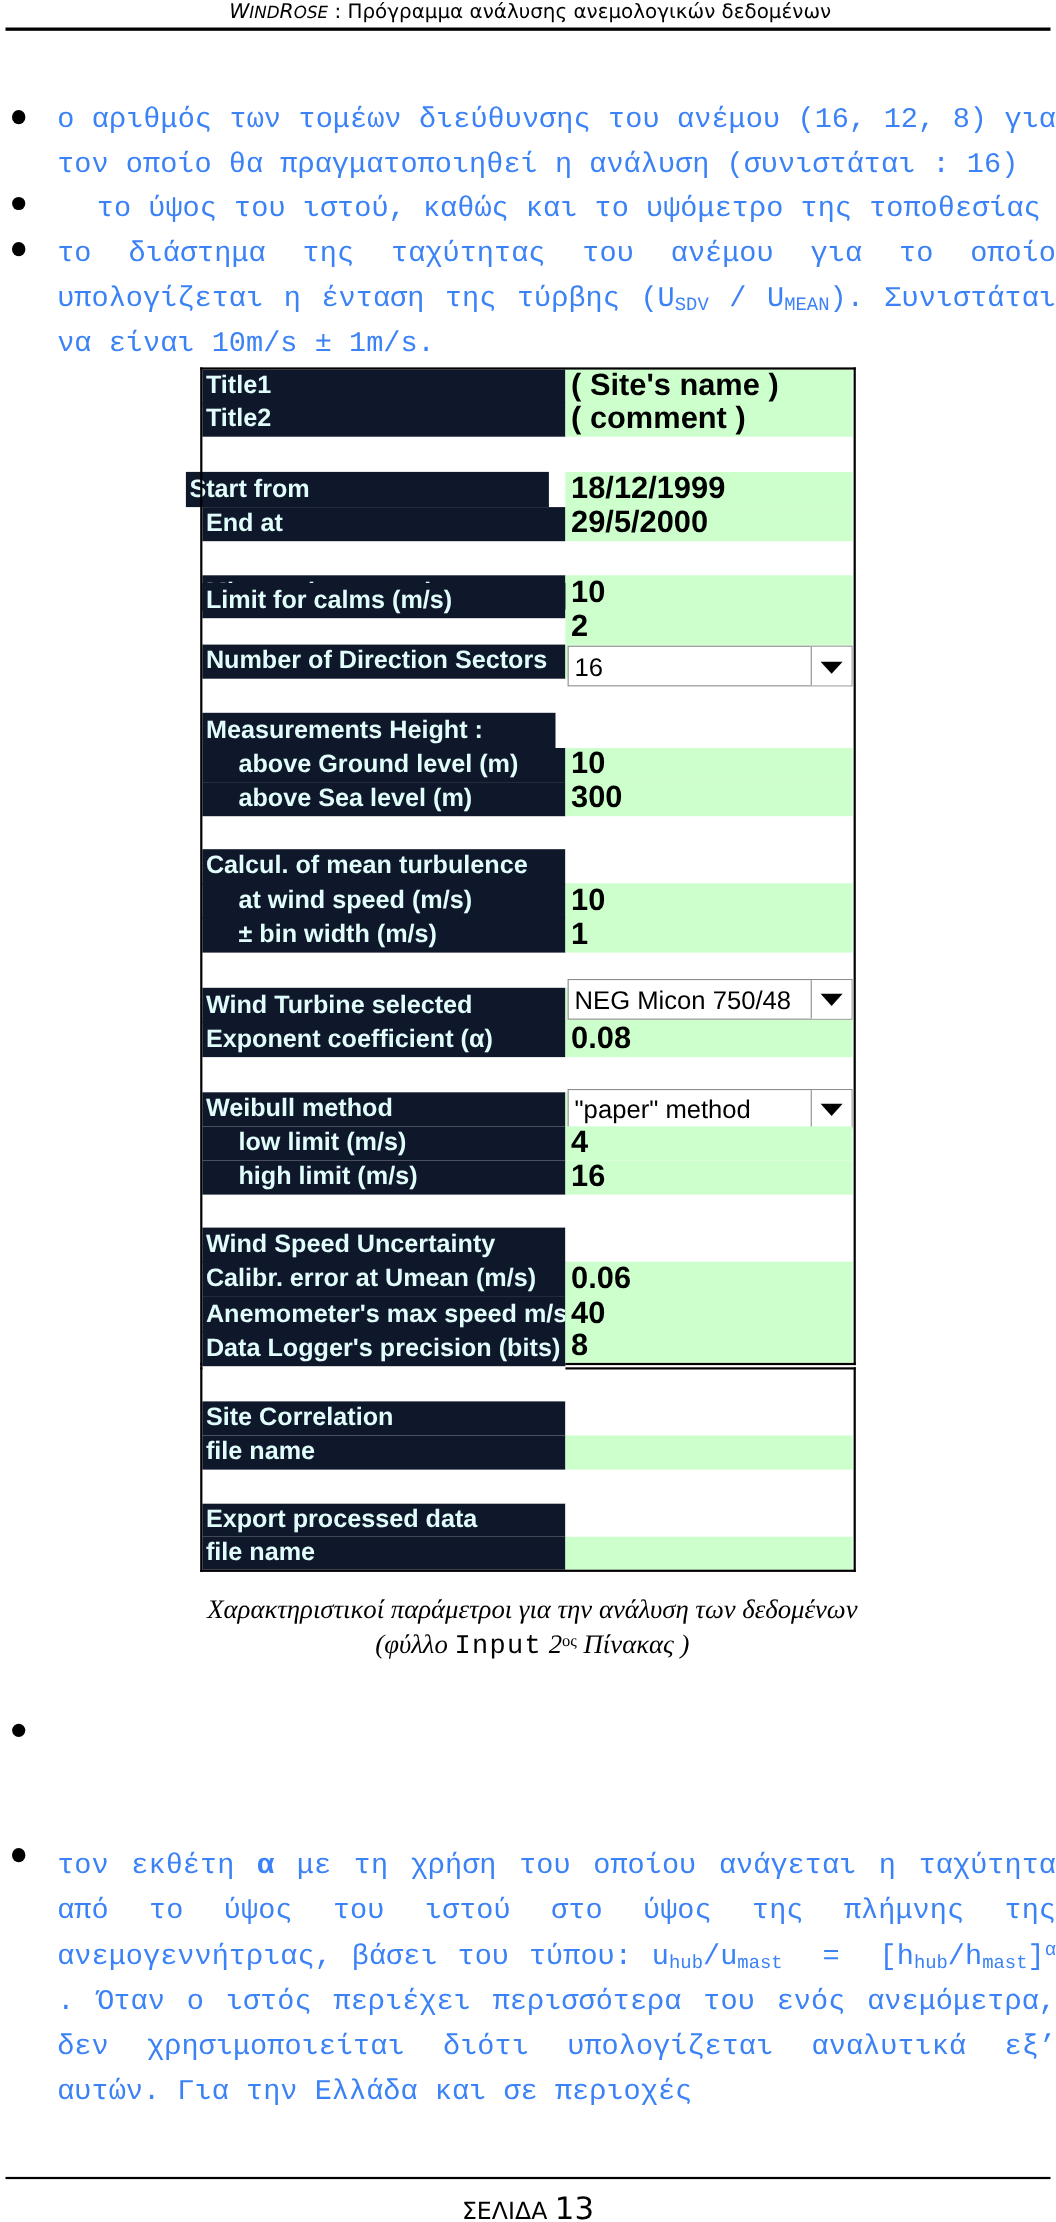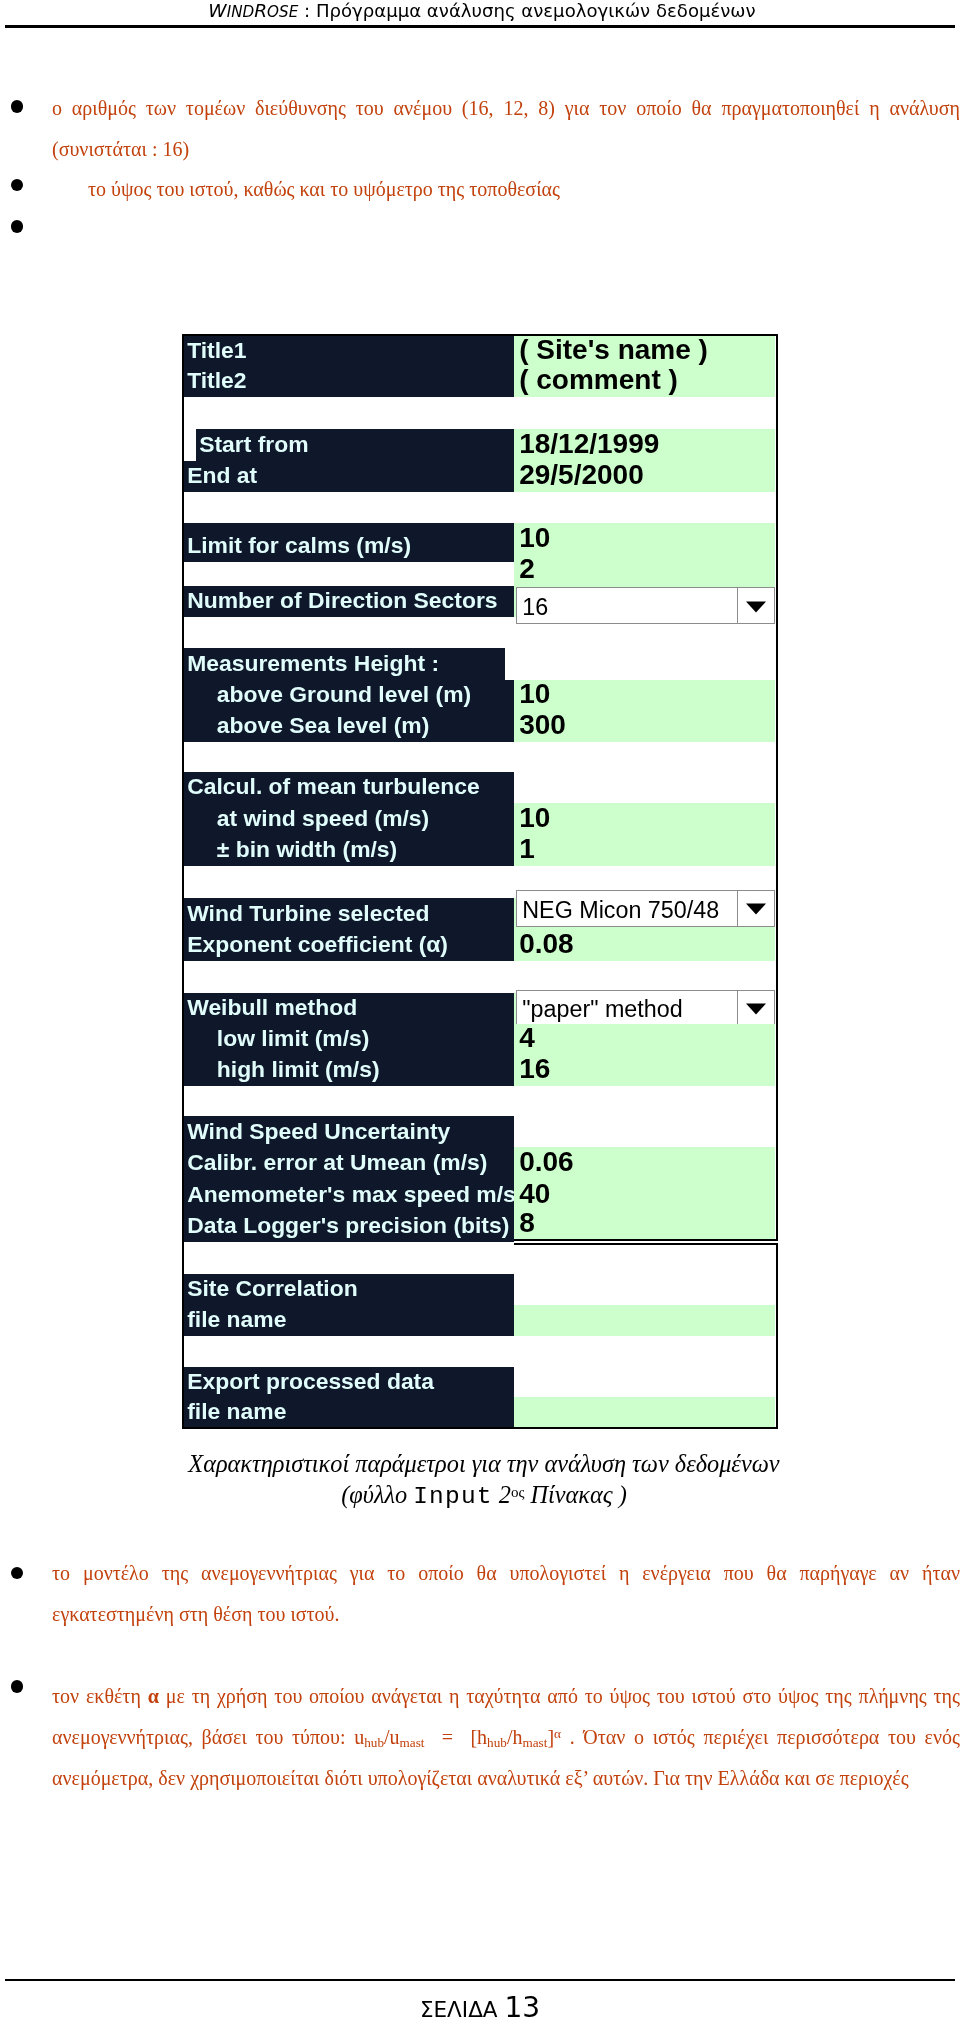--- a/index.html
+++ b/index.html
@@ -9,21 +9,21 @@
 
   
   .hdr{position:absolute;left:2px;top:0px;width:960px;text-align:center;
        font-family:"DejaVu Sans",sans-serif;font-size:18.5px;color:#000;white-space:nowrap;line-height:22px;}
   .hdr .sc{font-size:18.5px;font-style:italic;font-weight:normal;}
   .hdr .scs{font-size:15.2px;font-style:italic;font-weight:normal;}
   .hdr .rest{font-style:normal;font-weight:normal;font-size:18.1px;}
   .rule{position:absolute;background:#000;}
 
   
-  .para{position:absolute;font-family:Liberation Serif, serif;font-size:20px;line-height:41px;color:#c2410c;text-align:justify;}
+  .para{position:absolute;font-family:Liberation Mono, monospace;font-size:26px;line-height:41px;color:#3b82f6;text-align:justify;}
   .bullet{position:absolute;width:12.5px;height:12.5px;border-radius:50%;background:#000;}
   .para sub,.para sup{font-size:0.66em;line-height:0;position:relative;vertical-align:baseline;}
   .para sub{top:0.22em;}
   .para sup{top:-0.48em;}
 
   
   .formbox{position:absolute;box-sizing:border-box;border:2.4px solid #000;background:#fff;}
   .lbl{position:absolute;background:#0f172a;color:#e0fdfb;font-family:"Liberation Sans",sans-serif;font-weight:bold;
        font-size:22.9px;box-sizing:border-box;white-space:nowrap;overflow:hidden;}
   .lbl span{position:absolute;left:3.2px;top:calc(50% - 1.2px);transform:translateY(-50%);}
@@ -59,35 +59,36 @@
   <div class="hdr"><span><span class="sc">W</span><span class="scs">IND</span><span class="sc">R</span><span class="scs">OSE</span></span><span class="rest"> : </span><span class="rest">Πρόγραμμα ανάλυσης ανεμολογικών δεδομένων</span></div>
   <div class="rule" style="left:5px;top:25px;width:950px;height:3px;"></div>
 
   <div class="bullet" style="left:10.8px;top:100px;"></div>
   <div class="para" style="left:52px;top:88px;width:908px;">ο αριθμός των τομέων διεύθυνσης του ανέμου (16, 12, 8) για τον οποίο θα πραγματοποιηθεί η ανάλυση (συνιστάται : 16)</div>
 
   <div class="bullet" style="left:10.8px;top:178.5px;"></div>
   <div class="para" style="left:52px;top:168.8px;width:908px;margin-left:36px;">το ύψος του ιστού, καθώς και το υψόμετρο της τοποθεσίας</div>
 
   <div class="bullet" style="left:10.8px;top:220px;"></div>
+  <div class="para" style="left:52px;top:209.8px;width:908px;">το διάστημα της ταχύτητας του ανέμου για το οποίο υπολογίζεται η ένταση της τύρβης (U<sub>SDV</sub> / U<sub>MEAN</sub>). Συνιστάται να είναι 10m/s ± 1m/s.</div>
 
   <div class="formwrap" id="formbox">
       <div class="lbl" style="left: 184px; top: 336px; width: 330.2px; height: 30.8px;">
         <span>Title1</span>
       </div>
       <div class="val" style="left: 514.2px; top: 336px; width: 261.3px; height: 30.8px;">
         <span>( Site's name )</span>
       </div>
       <div class="lbl" style="left: 184px; top: 366.2px; width: 330.2px; height: 30.8px;">
         <span>Title2</span>
       </div>
       <div class="val" style="left: 514.2px; top: 366.2px; width: 261.3px; height: 30.8px;">
         <span>( comment )</span>
       </div>
-      <div class="lbl" style="left: 196px; top: 429.2px; width: 330.2px; height: 31.9px;">
+      <div class="lbl" style="left: 169px; top: 429.2px; width: 330.2px; height: 31.9px;">
         <span>Start from</span>
       </div>
       <div class="val" style="left: 514.2px; top: 429.2px; width: 261.3px; height: 31.9px;">
         <span>18/12/1999</span>
       </div>
       <div class="lbl" style="left: 184px; top: 460.5px; width: 330.2px; height: 31.9px;">
         <span>End at</span>
       </div>
       <div class="val" style="left: 514.2px; top: 460.5px; width: 261.3px; height: 31.9px;">
         <span>29/5/2000</span>
@@ -240,21 +241,20 @@
       <div class="formbox" style="left: 181.6px; top: 1243px; width: 596.3px; height: 186.2px; background: transparent; border-top: none;"></div>
       <div style="position: absolute; left: 514px; top: 1238.8px; width: 263.9px; height: 2.2px; background: rgb(0, 0, 0);"></div>
       <div style="position: absolute; left: 514px; top: 1243.1px; width: 263.9px; height: 2.2px; background: rgb(0, 0, 0);"></div>
       <div style="position: absolute; left: 181.6px; top: 1239px; width: 2.4px; height: 6px; background: rgb(0, 0, 0);"></div>
     </div>
 
   <div class="cap" style="top:1448px;">Χαρακτηριστικοί παράμετροι για την ανάλυση των δεδομένων</div>
   <div class="cap" style="top:1475.5px;"><span>(φύλλο </span><span class="mono">Input</span><span> 2</span><sup>ος</sup><span> Πίνακας )</span></div>
 
   <div class="bullet" style="left:10.8px;top:1566.6px;"></div>
-  <div class="para" style="left:52px;top:1552.6px;width:908px;">το μοντέλο της ανεμογεννήτριας για το οποίο θα υπολογιστεί η ενέργεια που θα παρήγαγε αν ήταν εγκατεστημένη στη θέση του ιστού.</div>
 
   <div class="bullet" style="left:10.8px;top:1680.4px;"></div>
   <div class="para" style="left:52px;top:1676px;width:908px;">τον εκθέτη <b>α</b> με τη χρήση του οποίου ανάγεται η ταχύτητα από το ύψος του ιστού στο ύψος της πλήμνης της ανεμογεννήτριας, βάσει του τύπου: u<sub>hub</sub>/u<sub>mast</sub> &nbsp;=&nbsp; [h<sub>hub</sub>/h<sub>mast</sub>]<sup>α</sup> . Όταν ο ιστός περιέχει περισσότερα του ενός ανεμόμετρα, δεν χρησιμοποιείται διότι υπολογίζεται αναλυτικά εξ’ αυτών. Για την Ελλάδα και σε περιοχές</div>
 
   <div class="rule" style="left:5px;top:1978.7px;width:950px;height:2.4px;"></div>
   <div class="foot" style="top:1990.5px;"><span>ΣΕΛΙΔΑ</span> <span class="num">13</span></div>
 
 </div>
 
 </body></html>

